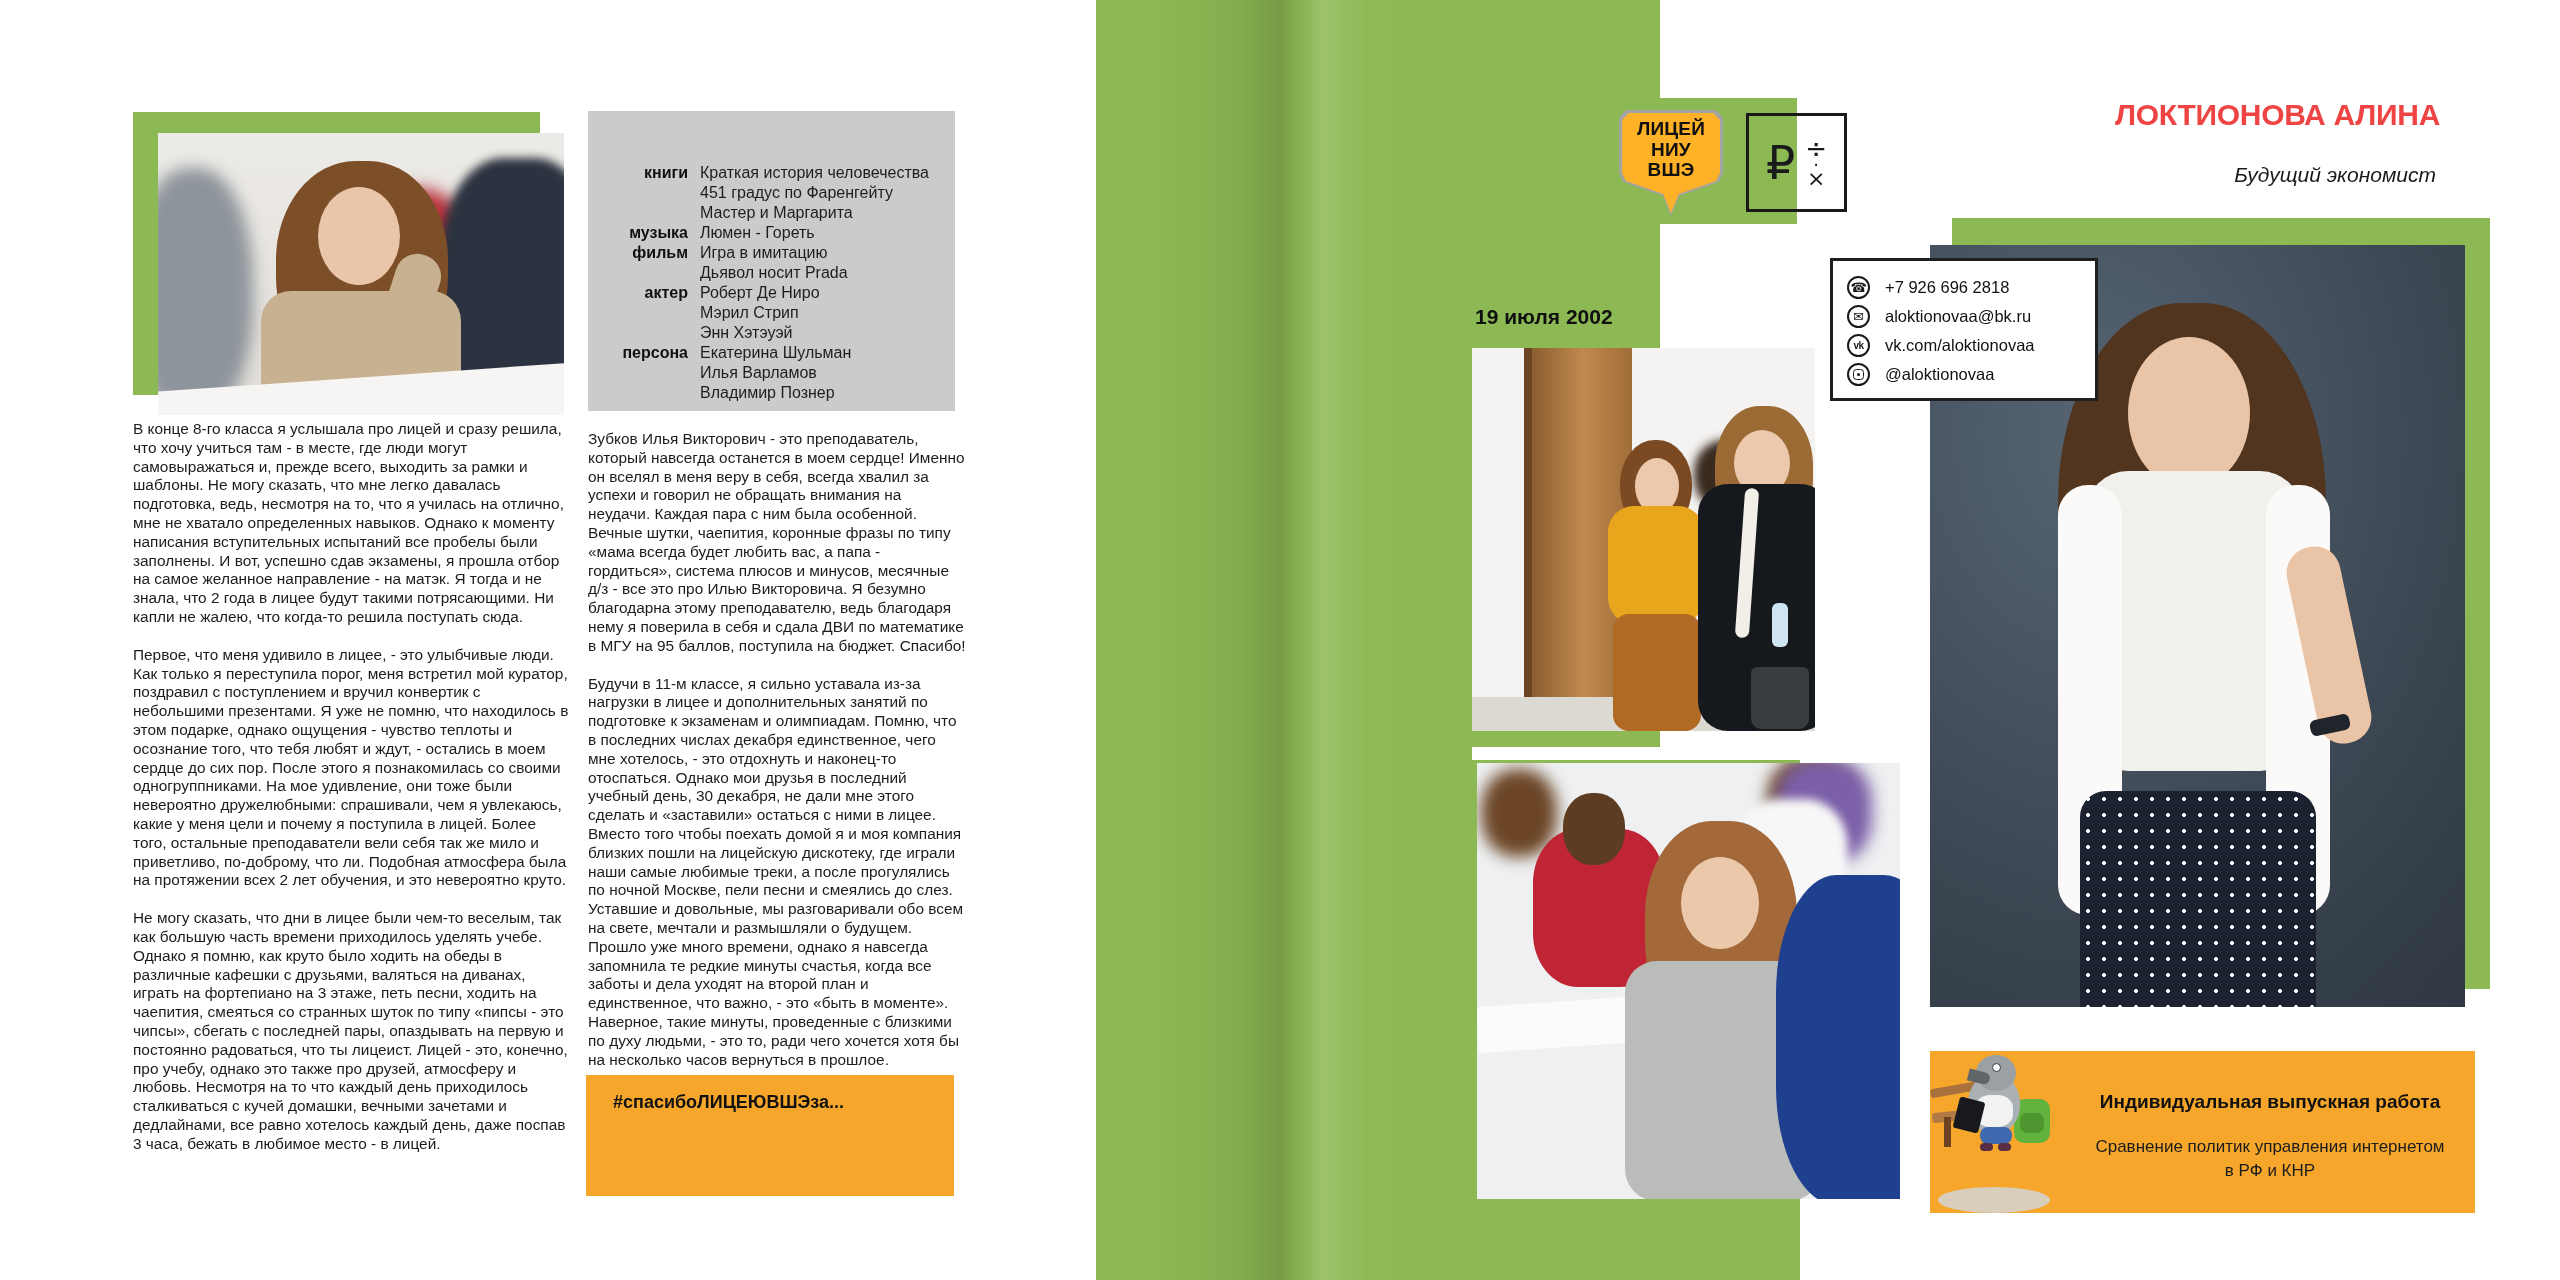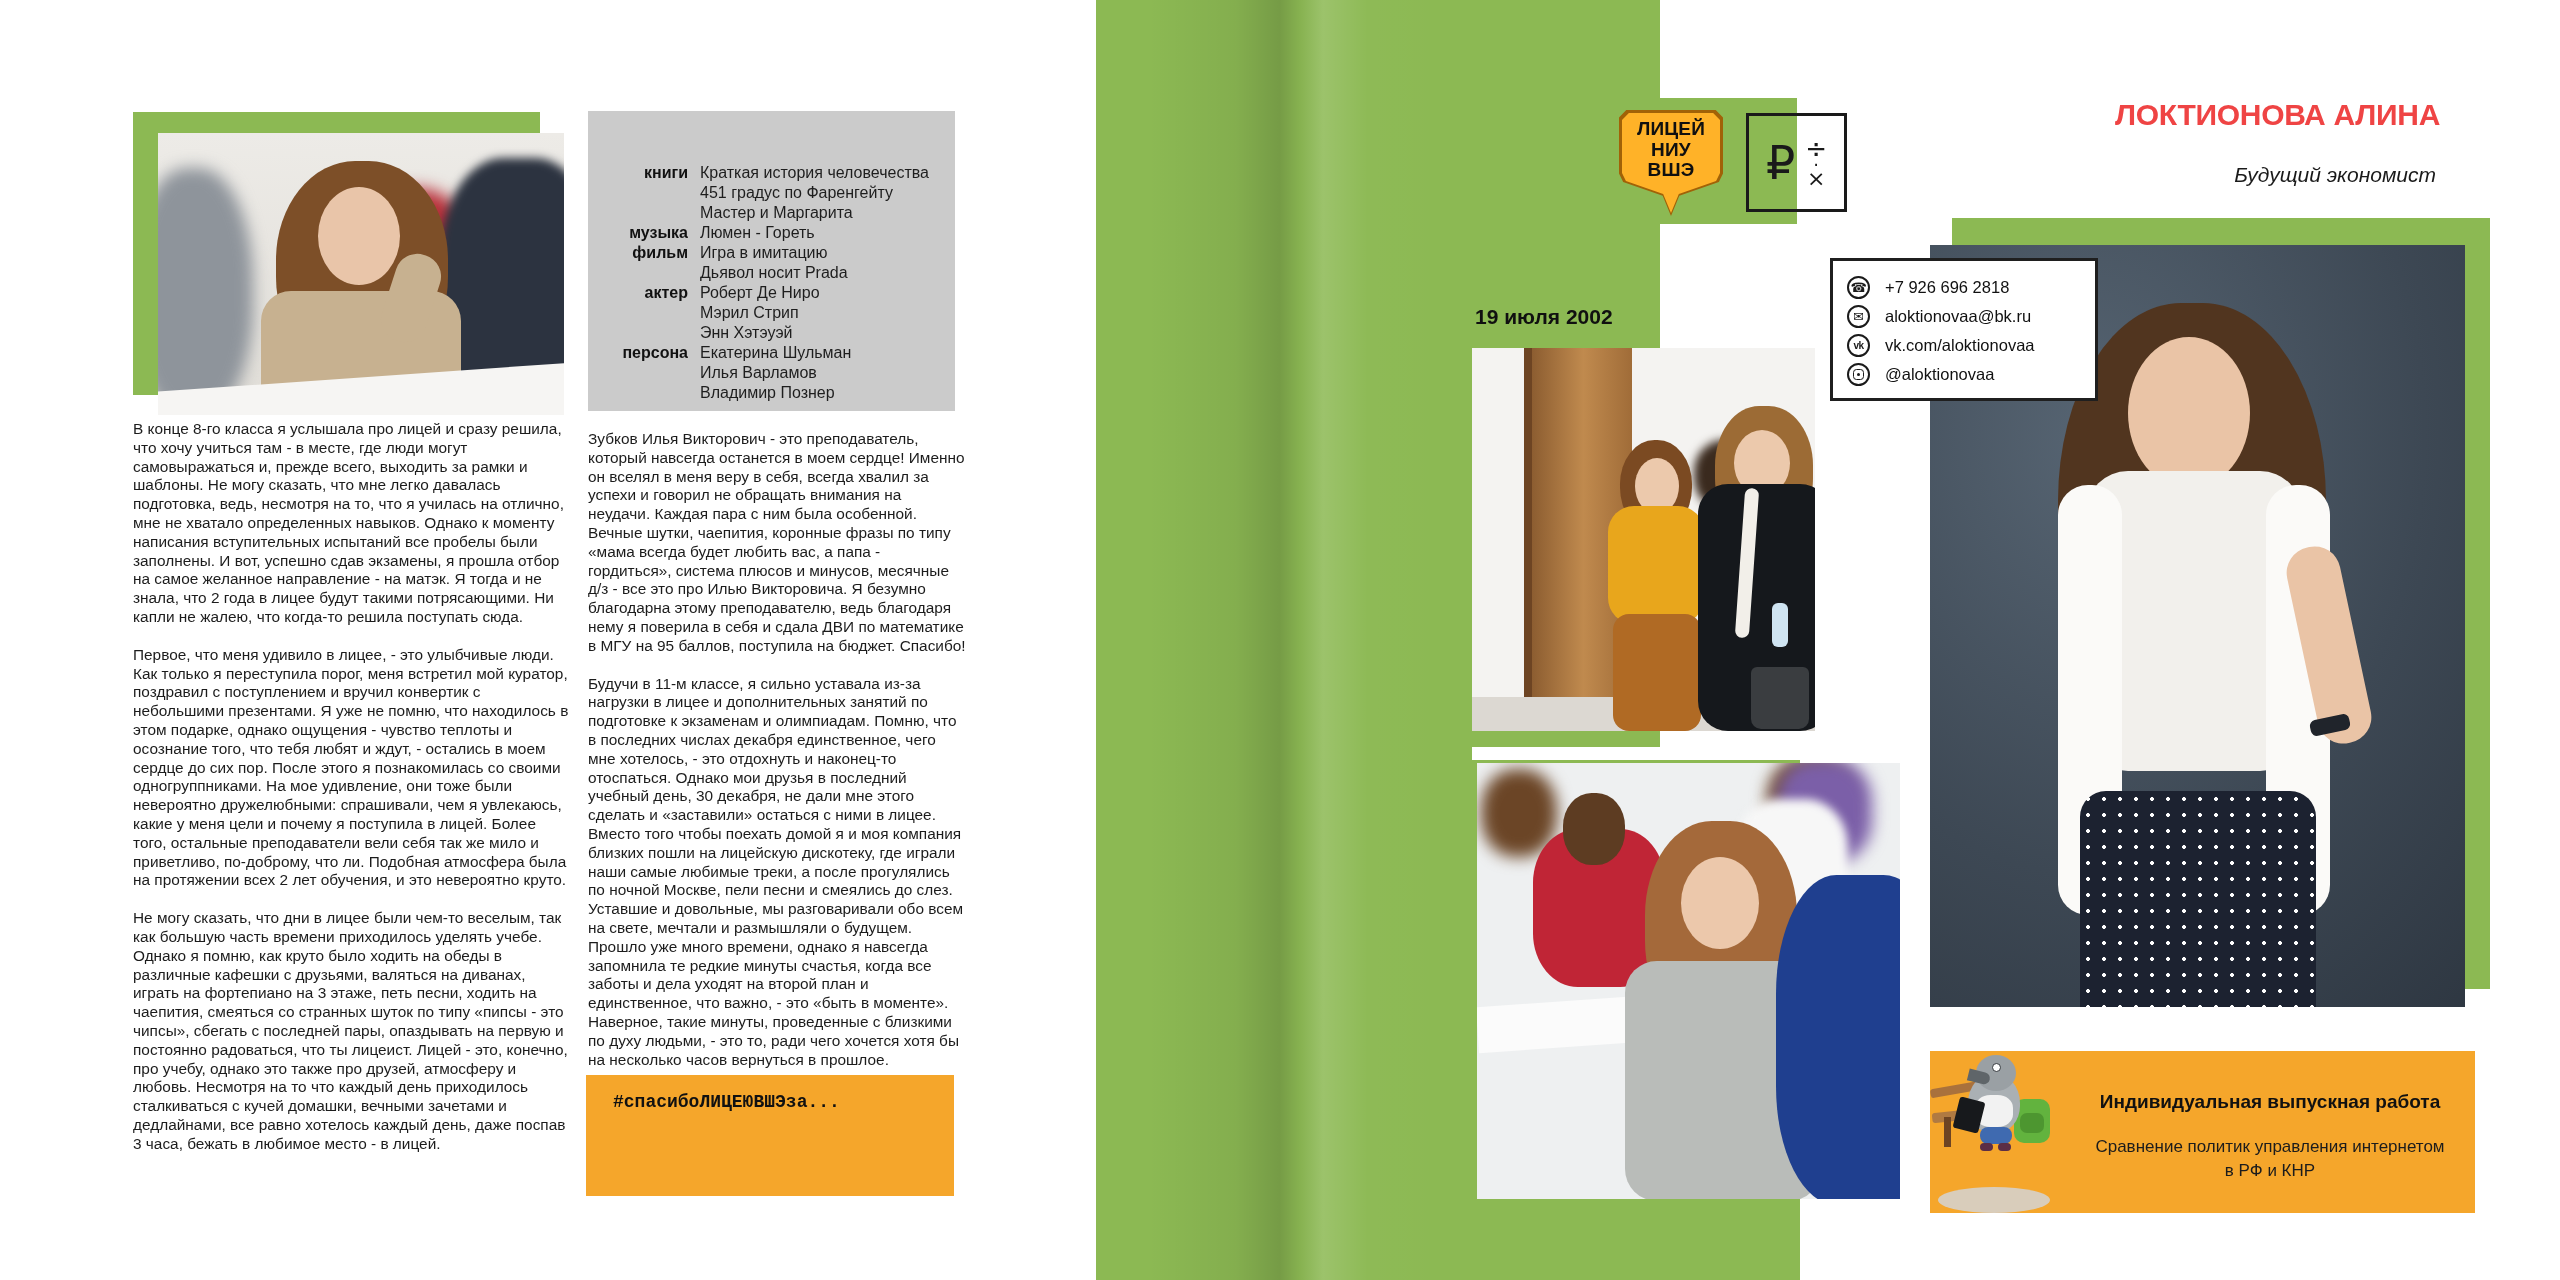--- a/index.html
+++ b/index.html
@@ -27,32 +27,32 @@
 
   
   #favorites { left:588px; top:111px; width:367px; height:300px; background:#cbcbcb; z-index:3; padding:52px 0 0 0; }
   .fav-row { display:flex; }
   .fav-label { width:100px; text-align:right; font-weight:bold; color:#111; font-size:16px; line-height:20px; flex:0 0 100px; }
   .fav-items { margin-left:12px; font-size:16px; line-height:20px; color:#1e1e1e; }
   .fav-items div { white-space:nowrap; }
 
   
   .orange-box { background:#f5a62b; z-index:3; }
-  #thanks-box { left:586px; top:1075px; width:368px; height:121px; padding:17px 8px 0 27px;font-family:Liberation Mono, monospace; }
+  #thanks-box { left:586px; top:1075px; width:368px; height:121px; padding:17px 8px 0 27px; }
   #thanks-title { font-weight:bold; font-size:18px; color:#111; margin-bottom:14px; }
   #thanks-text { font-size:15.4px; line-height:19px; color:#1c1c1c; }
 
   #project-box { left:1930px; top:1051px; width:545px; height:162px; }
   #project-title { position:absolute; left:150px; top:40px; width:380px; text-align:center; font-weight:bold; font-size:19px; color:#111; }
   #project-line1 { position:absolute; left:150px; top:86px; width:380px; text-align:center; font-size:17px; color:#1c1c1c; }
   #project-line2 { position:absolute; left:150px; top:110px; width:380px; text-align:center; font-size:17px; color:#1c1c1c; }
 
   
   #logo-square { left:1608px; top:98px; width:189px; height:126px; z-index:3; }
-  #shield-outer { left:1619px; top:110px; width:104px; height:106px; z-index:4; background:#a16207;
+  #shield-outer { left:1619px; top:110px; width:104px; height:106px; z-index:4; background:#a3a3a3;
     clip-path:polygon(7% 0,93% 0,100% 7%,100% 60%,96% 68%,58% 81%,50% 100%,42% 81%,4% 68%,0 60%,0 7%); }
   #shield-inner { position:absolute; left:3px; top:3px; width:98px; height:100px; background:#ffb228;
     clip-path:polygon(7% 0,93% 0,100% 7%,100% 60%,96% 68%,58% 81%,50% 100%,42% 81%,4% 68%,0 60%,0 7%); }
   #shield-text { position:absolute; left:0; top:9px; width:104px; text-align:center; font-weight:bold;
     font-size:19px; line-height:20.5px; color:#101010; z-index:2; letter-spacing:0.2px; }
   #rub-box { left:1746px; top:113px; width:101px; height:99px; border:3px solid #1a1a1a; z-index:4;
     display:flex; align-items:center; justify-content:center; gap:10px; }
   #rub-sign { font-family:"DejaVu Sans", sans-serif; font-size:46px; font-weight:normal; color:#1a1a1a; line-height:1; }
   .ops { display:flex; flex-direction:column; align-items:center; color:#1a1a1a; font-family:"DejaVu Sans", sans-serif; }
   .op-div { font-size:26px; line-height:22px; }

